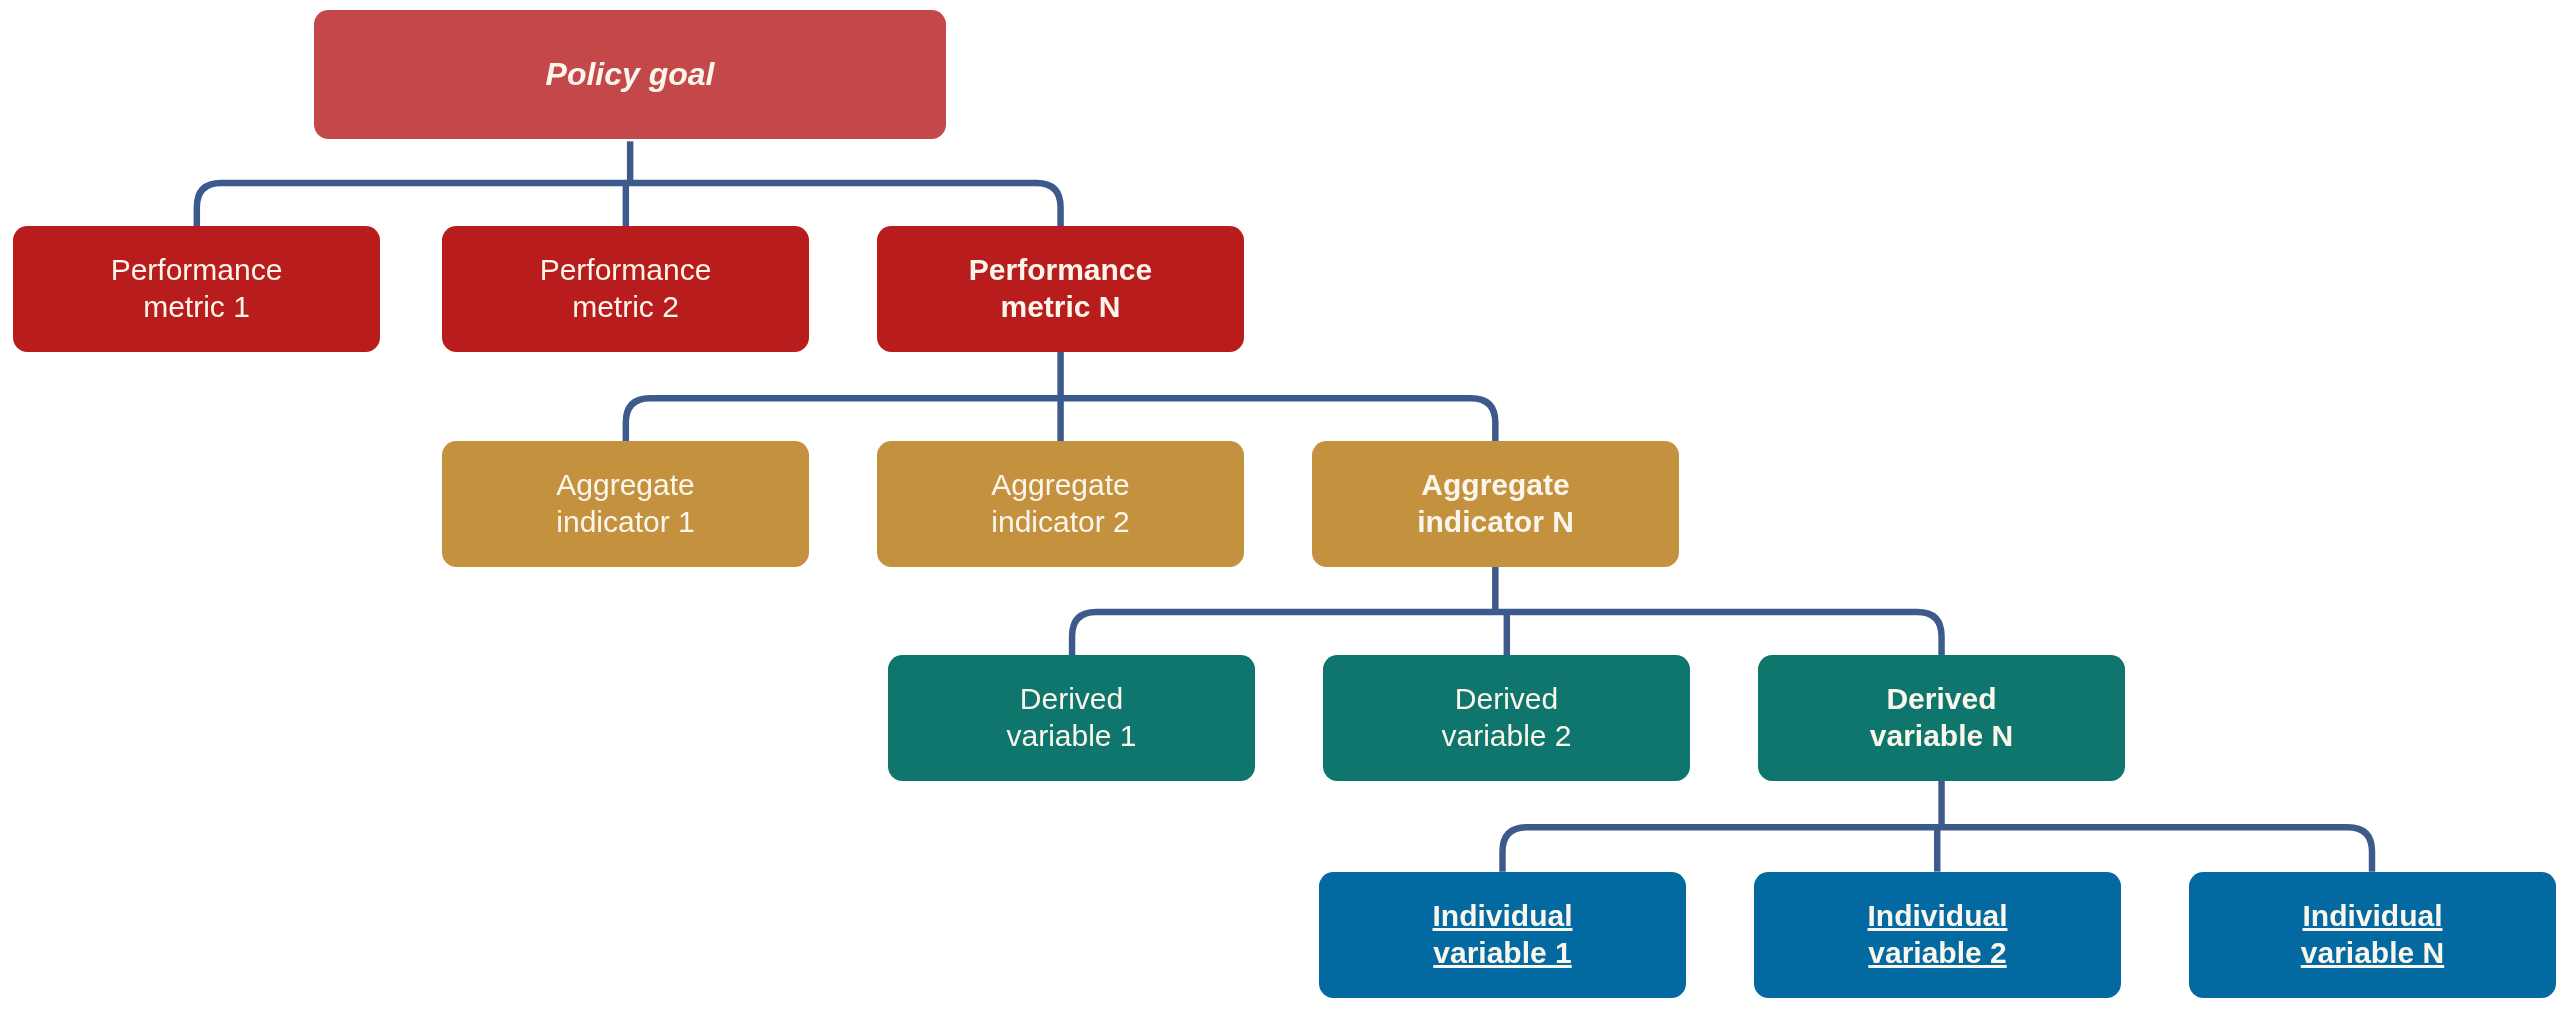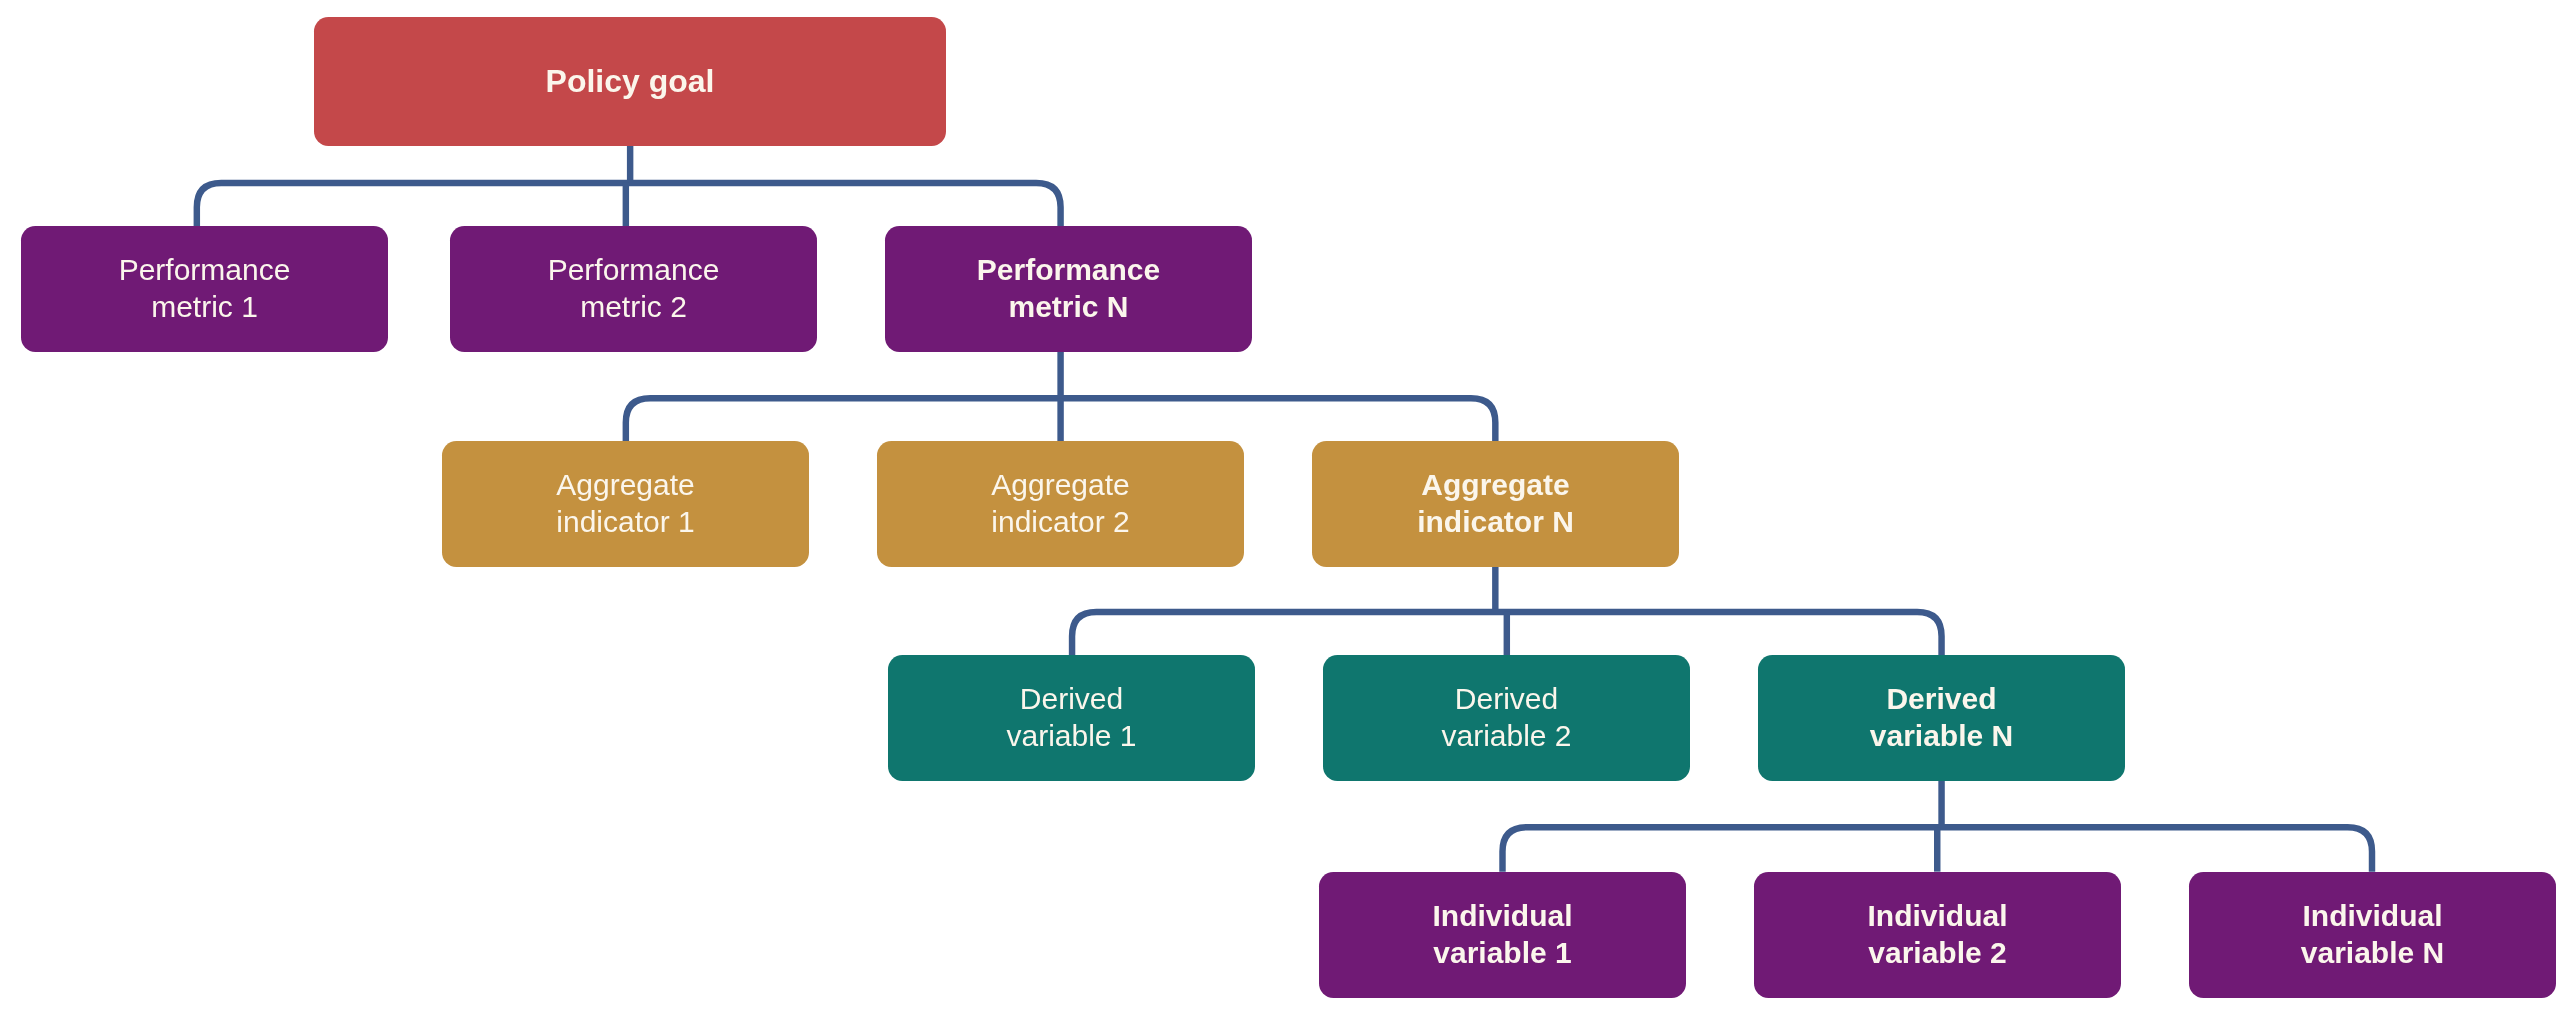--- a/index.html
+++ b/index.html
@@ -7,24 +7,24 @@
        font-family:"Liberation Sans","DejaVu Sans",sans-serif;}
   #stage{position:relative;width:2576px;height:1018px;background:#ffffff;}
   svg#links{position:absolute;left:0;top:0;width:2576px;height:1018px;
             pointer-events:none;}
   .node{position:absolute;display:flex;align-items:center;justify-content:center;
         text-align:center;border-radius:14.4px;color:#FBF6EC;
         line-height:1.22;box-sizing:border-box;padding:4.3px 7.2px;
         white-space:pre-line;}
   .node.bold{font-weight:bold;}
   .r-goal   {background:#C4484A;}
-  .r-metric {background:#701a75;margin-left:8px;}
+  .r-metric {background:#b91c1c;}
   .r-agg    {background:#C4913F;}
   .r-derived{background:#0f766e;}
-  .r-indiv  {background:#701a75;}
+  .r-indiv  {background:#0369a1;text-decoration:underline;}
 </style>
 </head>
 <body>
 
 <div id="stage">
   <svg id="links" viewBox="0 0 3590 1419" xmlns="http://www.w3.org/2000/svg">
       <g>
         <path d="M 878 197 L 878 255" stroke="#3D5A8C" stroke-width="9" fill="none"></path>
         <path d="M 274 315 L 274 289 Q 274 255 308 255 L 1444 255 Q 1478 255 1478 289 L 1478 315" stroke="#3D5A8C" stroke-width="9" fill="none" stroke-linecap="butt"></path>
         <path d="M 872 255 L 872 315" stroke="#3D5A8C" stroke-width="9" fill="none"></path>
@@ -39,21 +39,21 @@
         <path d="M 1494 913 L 1494 887 Q 1494 853 1528 853 L 2672 853 Q 2706 853 2706 887 L 2706 913" stroke="#3D5A8C" stroke-width="9" fill="none" stroke-linecap="butt"></path>
         <path d="M 2100 853 L 2100 913" stroke="#3D5A8C" stroke-width="9" fill="none"></path>
       </g>
       <g>
         <path d="M 2706 1088 L 2706 1153" stroke="#3D5A8C" stroke-width="9" fill="none"></path>
         <path d="M 2094 1215 L 2094 1187 Q 2094 1153 2128 1153 L 3272 1153 Q 3306 1153 3306 1187 L 3306 1215" stroke="#3D5A8C" stroke-width="9" fill="none" stroke-linecap="butt"></path>
         <path d="M 2700 1153 L 2700 1215" stroke="#3D5A8C" stroke-width="9" fill="none"></path>
       </g>
     </svg>
   <div id="nodes">
-      <div class="node r-goal bold" style="left: 314px; top: 17px; width: 632px; height: 129px; font-size: 32px;"><span>Policy goal</span></div>
+      <div class="node r-goal bold" style="left: 314px; top: 10px; width: 632px; height: 129px; font-size: 32px; font-style: italic;"><span>Policy goal</span></div>
       <div class="node r-metric" style="left: 13px; top: 226px; width: 367px; height: 126px; font-size: 30px;"><span>Performance
 metric 1</span></div>
       <div class="node r-metric" style="left: 442px; top: 226px; width: 367px; height: 126px; font-size: 30px;"><span>Performance
 metric 2</span></div>
       <div class="node r-metric bold" style="left: 877px; top: 226px; width: 367px; height: 126px; font-size: 30px;"><span>Performance
 metric N</span></div>
       <div class="node r-agg" style="left: 442px; top: 441px; width: 367px; height: 126px; font-size: 30px;"><span>Aggregate
 indicator 1</span></div>
       <div class="node r-agg" style="left: 877px; top: 441px; width: 367px; height: 126px; font-size: 30px;"><span>Aggregate
 indicator 2</span></div>

